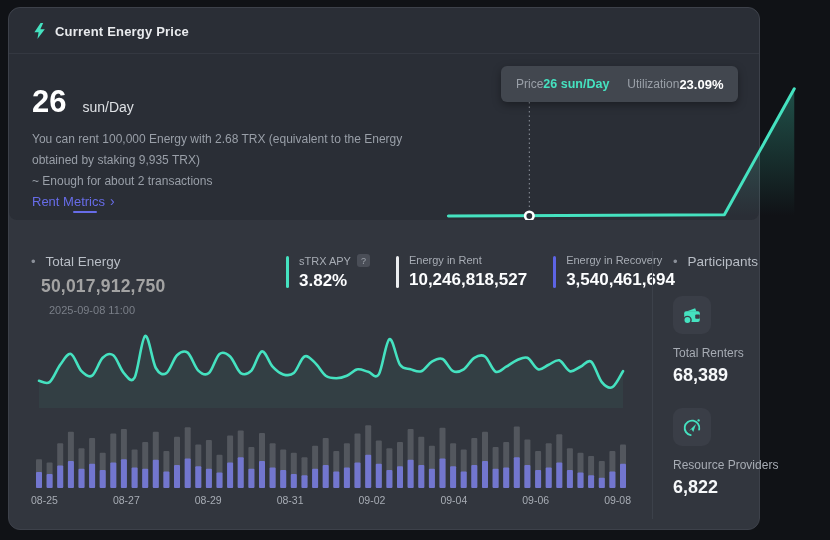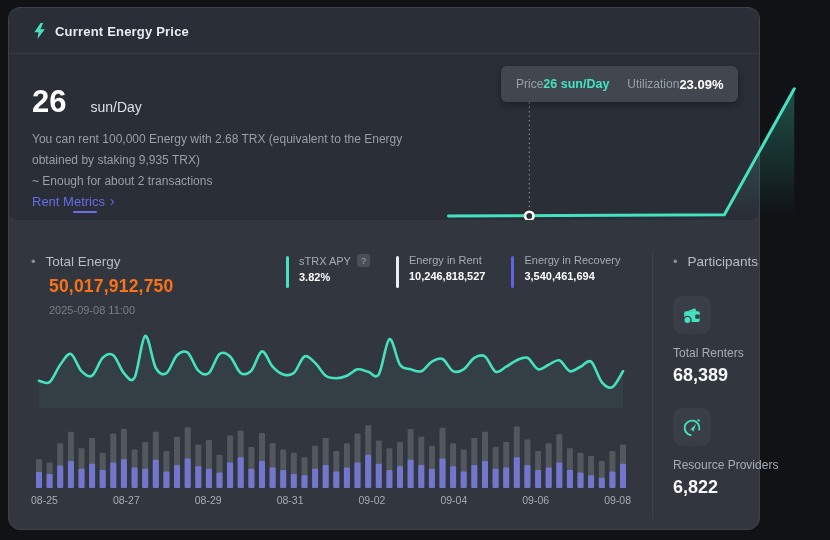--- a/index.html
+++ b/index.html
@@ -15,21 +15,21 @@
     box-sizing:border-box;
   }
   
   .top-card{
     position:absolute;left:0;top:0;right:0;height:212px;
     background:#2a2e36;border-radius:12px 12px 8px 8px;
   }
   .hdr{position:absolute;left:24px;top:15px;display:flex;align-items:center;gap:9px;}
   .hdr-title{font-size:13px;font-weight:700;color:#e9ebee;letter-spacing:.2px;}
   .hdr-divider{position:absolute;left:0;right:0;top:45px;height:1px;background:#343841;}
-  .price-line{position:absolute;left:23px;top:76px;display:flex;align-items:baseline;gap:24px;}
+  .price-line{position:absolute;left:23px;top:76px;display:flex;align-items:baseline;gap:16px;}
   .price-value{font-size:31px;font-weight:700;color:#ffffff;}
   .price-unit{font-size:14px;font-weight:400;color:#dde0e4;}
   .desc{position:absolute;left:23px;top:121px;font-size:12px;color:#999fa8;line-height:21px;}
   .rent-link{position:absolute;left:23px;top:186px;font-size:13px;color:#676ce8;cursor:pointer;display:flex;align-items:center;gap:5px;}
   .rent-link .uline{position:absolute;left:41px;bottom:-4px;width:24px;height:2px;background:#676ce8;border-radius:1px;}
   .rent-arrow{font-size:14px;line-height:13px;}
   
   .mini-chart{position:absolute;left:432px;top:48px;width:368px;height:164px;}
   .tooltip{
     position:absolute;left:492px;top:58px;height:36px;
@@ -38,27 +38,27 @@
   }
   .tt-pair{display:flex;align-items:center;font-size:12px;}
   .tt-label{color:#9aa0a8;}
   .tt-price{color:#45e2c0;font-weight:700;font-size:12.5px;}
   .tt-util{color:#ffffff;font-weight:700;font-size:13px;}
   
   .bottom{position:absolute;left:0;top:218px;right:0;bottom:0;}
   .sec-title{display:flex;align-items:center;gap:10px;font-size:13.5px;color:#b9bec6;}
   .sec-title::before{content:"•";color:#8b9099;font-size:13px;}
   .te-title{position:absolute;left:22px;top:28px;}
-  .te-value{position:absolute;left:40px;top:50px;font-size:17.5px;font-weight:700;color:#f97316;letter-spacing:.2px;}
+  .te-value{position:absolute;left:32px;top:50px;font-size:17.5px;font-weight:700;color:#a3a3a3;letter-spacing:.2px;}
   .te-time{position:absolute;left:40px;top:78px;font-size:11px;color:#7a7f88;}
   .stats{position:absolute;left:277px;top:28px;display:flex;gap:26px;}
   .stat{display:flex;gap:10px;}
   .stat-bar{width:3px;height:32px;border-radius:2px;margin-top:2px;}
   .stat-label{font-size:11px;color:#a7acb4;display:flex;align-items:flex-end;gap:6px;}
-  .stat-value{font-size:11px;font-weight:700;color:#fcfdfe;margin-top:4px;}
+  .stat-value{font-size:17px;font-weight:700;color:#fcfdfe;margin-top:4px;}
   .help-badge{
     width:13px;height:13px;border-radius:3px;background:#4a4e57;color:#a0a5ad;
     font-size:9px;display:flex;align-items:center;justify-content:center;cursor:pointer;
   }
   .main-chart{position:absolute;left:22px;top:104px;width:600px;height:160px;}
   .x-labels{position:absolute;left:22px;top:268px;width:600px;display:flex;justify-content:space-between;gap:10px;}
   .x-labels span{font-size:10.5px;color:#a7acb4;}
   .v-divider{position:absolute;left:643px;top:25px;height:268px;width:1px;background:#3c414a;}
   
   .participants{position:absolute;left:664px;top:0;width:140px;}

